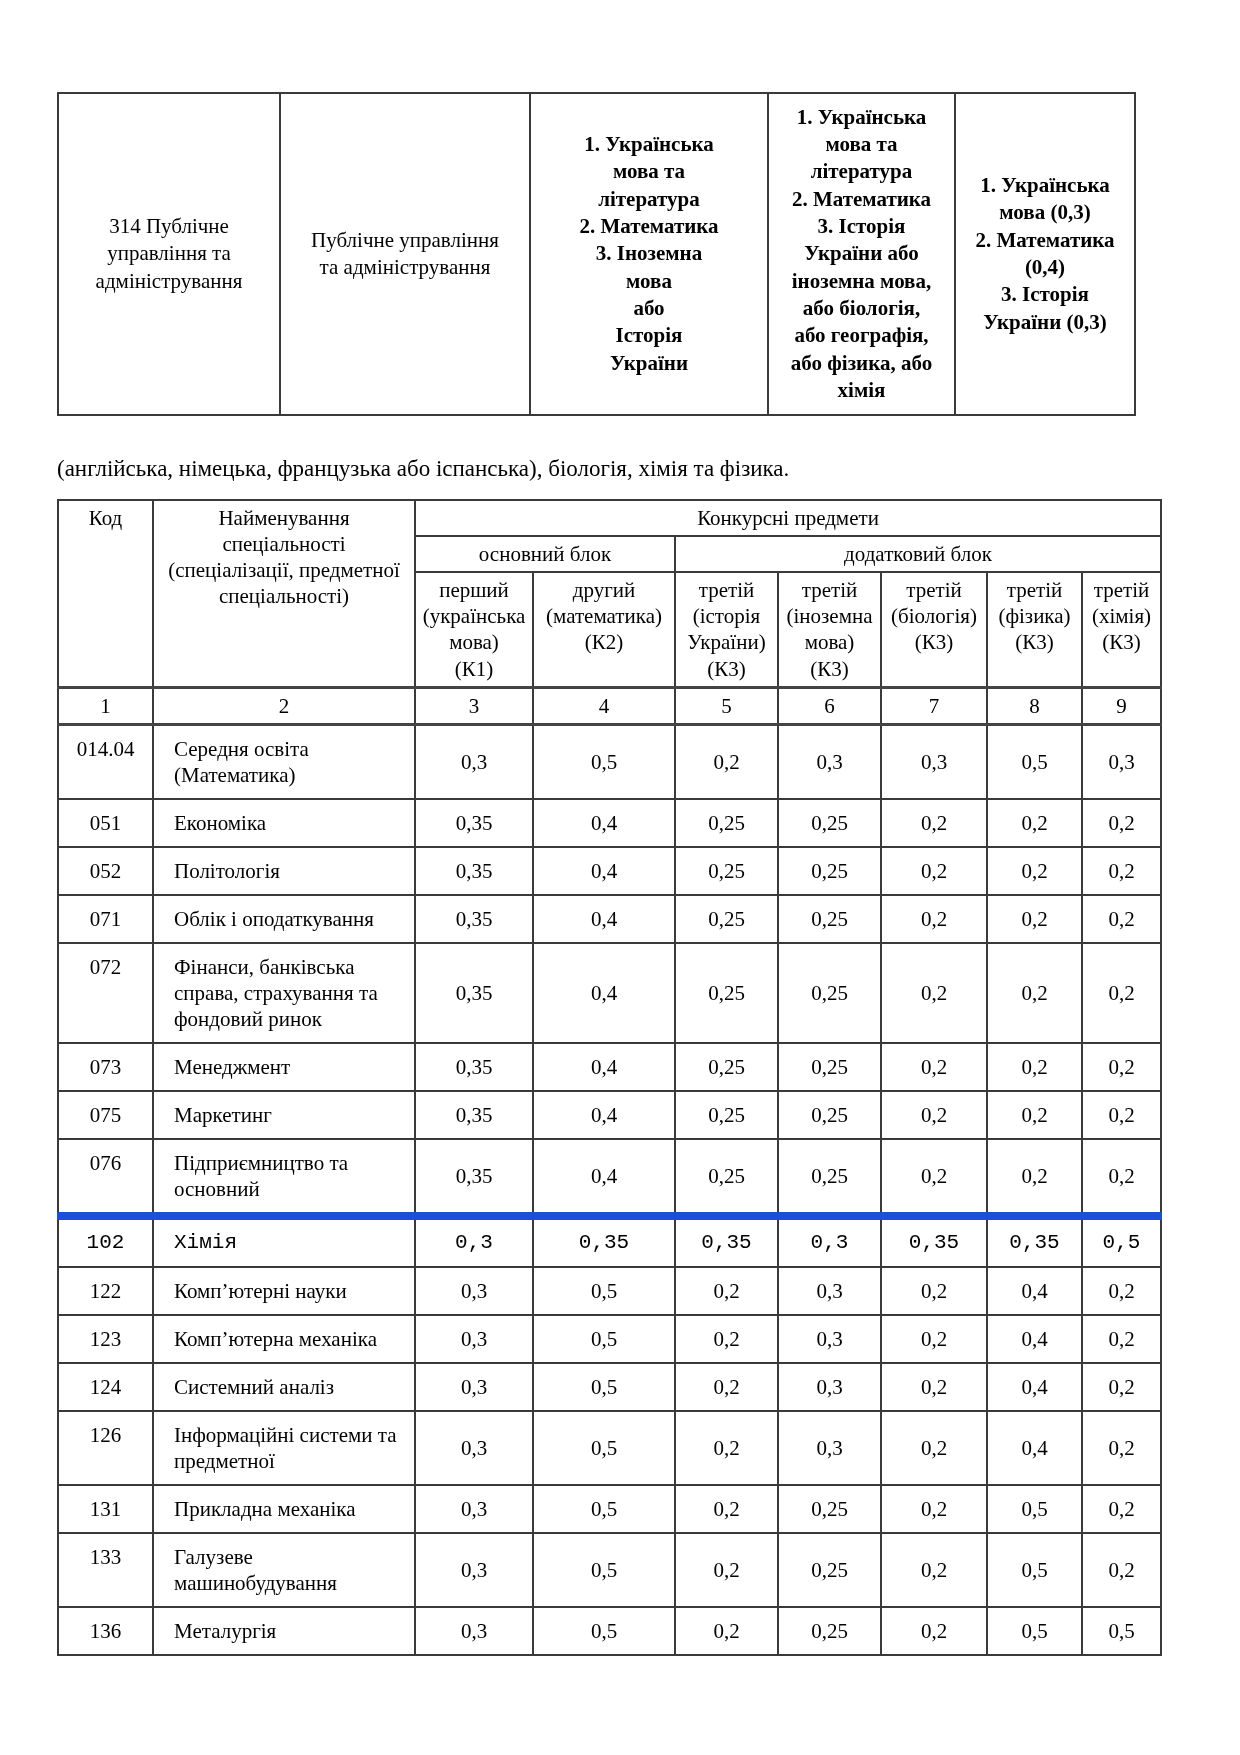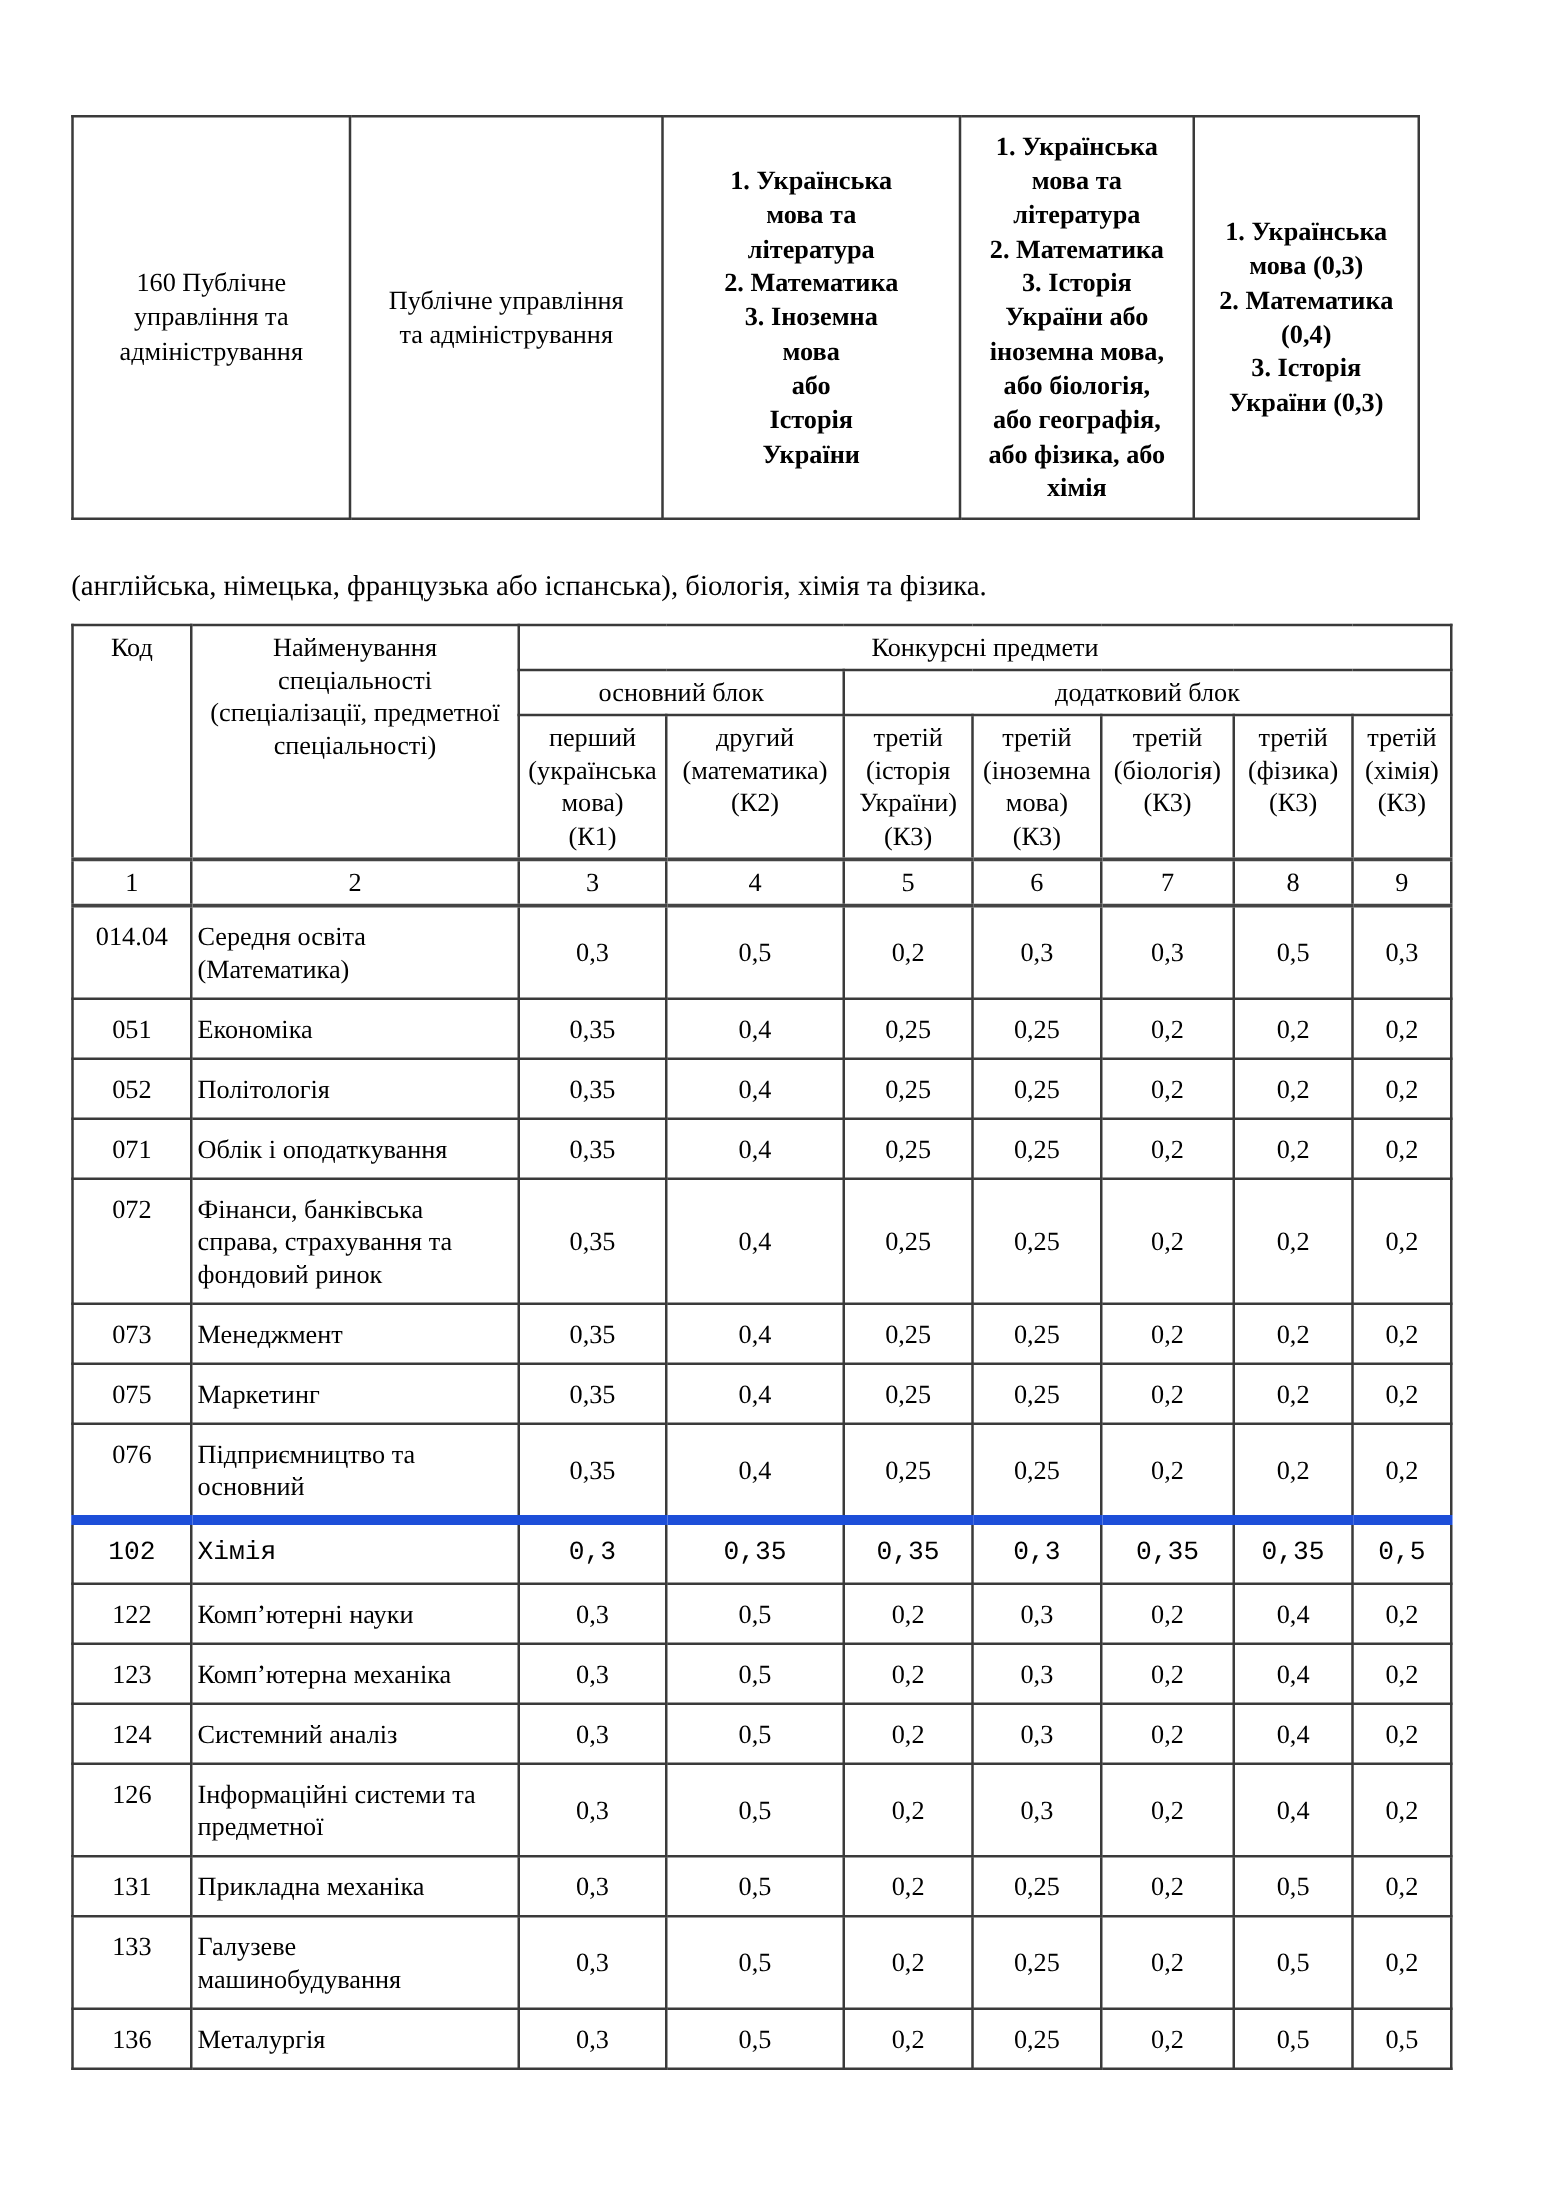--- a/index.html
+++ b/index.html
@@ -17,42 +17,42 @@
 
   
   .note{width:1090px;margin-top:36px;font-size:23px;line-height:1.45;}
   .note .jline{text-align:justify;text-align-last:justify;}
   .note .lline{text-align:left;}
 
   
   .main-table{width:1103px;margin-top:14px;font-size:21px;line-height:1.24;}
   .main-table td{text-align:center;vertical-align:middle;padding:4px 1px;}
   .main-table td.hdr{vertical-align:top;padding-top:4px;border-radius:11px;}
-  .main-table td.name{text-align:left;vertical-align:top;padding:10px 4px 10px 4px;margin-left:48px;}
+  .main-table td.name{text-align:left;vertical-align:top;padding:10px 4px 10px 20px;margin-left:48px;}
   .main-table td.code{vertical-align:top;padding-top:10px;}
   .main-table td.val{padding-top:10px;padding-bottom:10px;}
   .main-table tr.thick-top td{border-top:3px solid #444;}
   .main-table tr.thick-gray td{border-top:8px solid #1d4ed8;font-family:Liberation Mono, monospace;}
 </style>
 </head>
 <body>
 
 <div class="page">
 
   <table class="top-table">
     <colgroup>
       <col style="width:222px">
         <col style="width:250px">
         <col style="width:238px">
       <col style="width:187px">
         <col style="width:180px">
     </colgroup>
     <tbody>
       <tr>
-        <td class="pre">160 Публічне
+        <td class="pre">314 Публічне
 управління та
 адміністрування</td>
         <td class="pre">Публічне управління
 та адміністрування</td>
         <td class="pre bold">1. Українська
 мова та
 література
 2. Математика
 3. Іноземна
 мова

